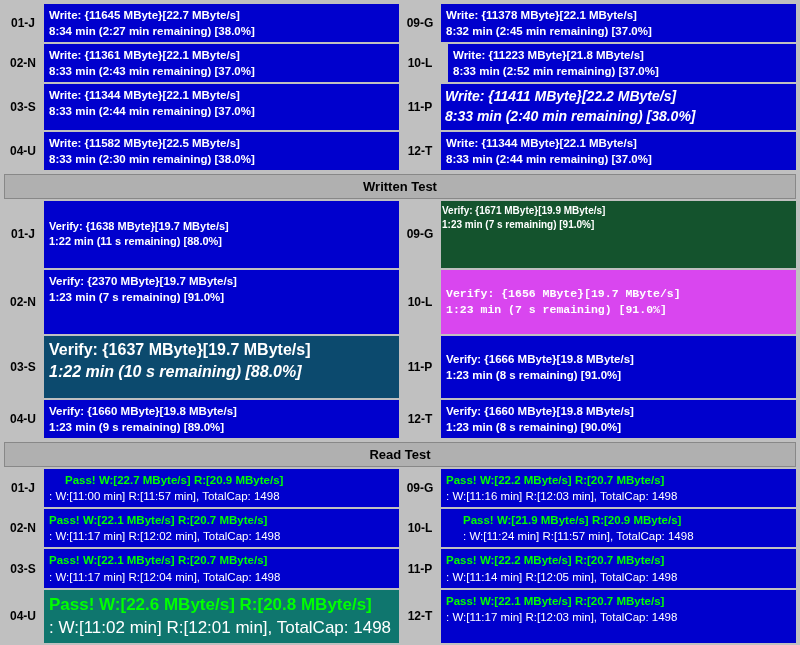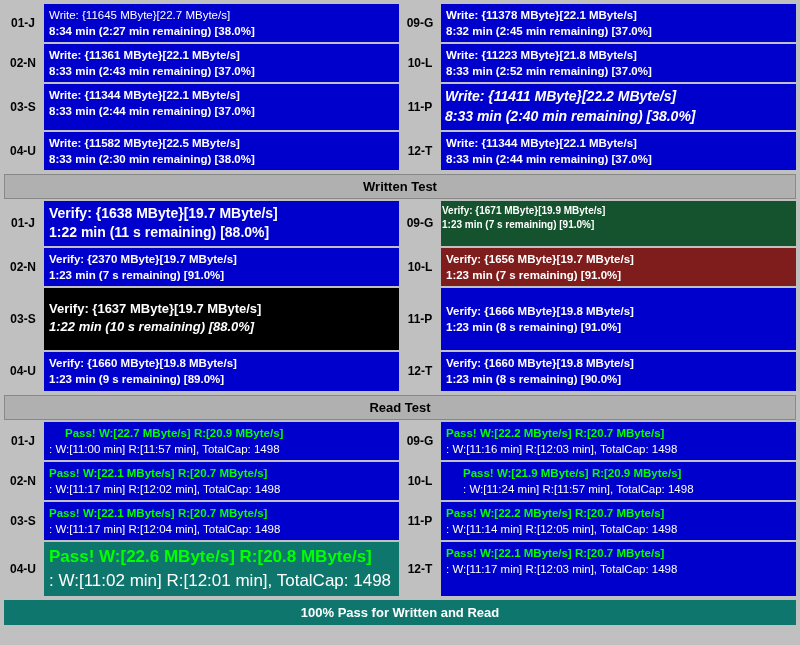--- a/index.html
+++ b/index.html
@@ -40,37 +40,37 @@
   </style>
 </head>
 <body>
 
 <div class="main-container">
 
   <div class="section" id="write-section">
   <div style="display: grid; grid-template-columns: 38px 1fr 38px 1fr; gap: 2px; margin-bottom: 2px;">
         <div style="background: rgb(192, 192, 192); color: rgb(0, 0, 0); font-weight: bold; font-size: 12px; display: flex; align-items: center; justify-content: center;">01-J</div>
         <div style="background: rgb(0, 0, 205); color: rgb(255, 255, 255); padding: 3px 5px; font-size: 11.5px; line-height: 1.4;">
-          <div style="font-weight: normal;">Write: {11645 MByte}[22.7 MByte/s]</div>
+          <div style="font-weight: bold;">Write: {11645 MByte}[22.7 MByte/s]</div>
           <div style="font-weight: bold;">8:34 min (2:27 min remaining)  [38.0%]</div>
         </div>
         <div style="background: rgb(192, 192, 192); color: rgb(0, 0, 0); font-weight: bold; font-size: 12px; display: flex; align-items: center; justify-content: center;">09-G</div>
         <div style="background: rgb(0, 0, 205); color: rgb(255, 255, 255); padding: 3px 5px; font-size: 11.5px; line-height: 1.4;">
           <div style="font-weight: bold;">Write: {11378 MByte}[22.1 MByte/s]</div>
           <div style="font-weight: bold;">8:32 min (2:45 min remaining)  [37.0%]</div>
         </div>
       </div>
       <div style="display: grid; grid-template-columns: 38px 1fr 38px 1fr; gap: 2px; margin-bottom: 2px;">
         <div style="background: rgb(192, 192, 192); color: rgb(0, 0, 0); font-weight: bold; font-size: 12px; display: flex; align-items: center; justify-content: center;">02-N</div>
         <div style="background: rgb(0, 0, 205); color: rgb(255, 255, 255); padding: 3px 5px; font-size: 11.5px; line-height: 1.4;">
           <div style="font-weight: bold;">Write: {11361 MByte}[22.1 MByte/s]</div>
           <div style="font-weight: bold;">8:33 min (2:43 min remaining)  [37.0%]</div>
         </div>
         <div style="background: rgb(192, 192, 192); color: rgb(0, 0, 0); font-weight: bold; font-size: 12px; display: flex; align-items: center; justify-content: center;">10-L</div>
-        <div style="background: rgb(0, 0, 205); color: rgb(255, 255, 255); padding: 3px 5px; font-size: 11.5px; line-height: 1.4;">
+        <div style="background: rgb(0, 0, 205); color: rgb(255, 255, 255); padding: 3px 5px; font-size: 11.5px; line-height: 1.4; margin-left: 7px;">
           <div style="font-weight: bold;">Write: {11223 MByte}[21.8 MByte/s]</div>
           <div style="font-weight: bold;">8:33 min (2:52 min remaining)  [37.0%]</div>
         </div>
       </div>
       <div style="display: grid; grid-template-columns: 38px 1fr 38px 1fr; gap: 2px; margin-bottom: 2px;">
         <div style="background: rgb(192, 192, 192); color: rgb(0, 0, 0); font-weight: bold; font-size: 12px; display: flex; align-items: center; justify-content: center;">03-S</div>
         <div style="background: rgb(0, 0, 205); color: rgb(255, 255, 255); padding: 3px 5px; font-size: 11.5px; line-height: 1.4;">
           <div style="font-weight: bold;">Write: {11344 MByte}[22.1 MByte/s]</div>
           <div style="font-weight: bold;">8:33 min (2:44 min remaining)  [37.0%]</div>
         </div>
@@ -92,45 +92,45 @@
           <div style="font-weight: bold;">8:33 min (2:44 min remaining)  [37.0%]</div>
         </div>
       </div>
     </div>
 
   <div class="section-header">Written Test</div>
 
   <div class="section" id="verify-section">
   <div style="display: grid; grid-template-columns: 38px 1fr 38px 1fr; gap: 2px; margin-bottom: 2px;">
         <div style="background: rgb(192, 192, 192); color: rgb(0, 0, 0); font-weight: bold; font-size: 12px; display: flex; align-items: center; justify-content: center;">01-J</div>
-        <div style="background: rgb(0, 0, 205); color: rgb(255, 255, 255); padding: 3px 5px; font-size: 14px; line-height: 1.4;">
+        <div style="background: rgb(0, 0, 205); color: rgb(255, 255, 255); padding: 18px 5px; font-size: 11px; line-height: 1.4;">
           <div style="font-weight: bold;">Verify: {1638 MByte}[19.7 MByte/s]</div>
           <div style="font-weight: bold;">1:22 min (11 s remaining)   [88.0%]</div>
         </div>
         <div style="background: rgb(192, 192, 192); color: rgb(0, 0, 0); font-weight: bold; font-size: 12px; display: flex; align-items: center; justify-content: center;">09-G</div>
         <div style="background: #14532d; color: rgb(255, 255, 255); padding: 3px 1px; font-size: 10px; line-height: 1.4;">
           <div style="font-weight: bold;">Verify: {1671 MByte}[19.9 MByte/s]</div>
           <div style="font-weight: bold;">1:23 min (7 s remaining)   [91.0%]</div>
         </div>
       </div>
       <div style="display: grid; grid-template-columns: 38px 1fr 38px 1fr; gap: 2px; margin-bottom: 2px;">
         <div style="background: rgb(192, 192, 192); color: rgb(0, 0, 0); font-weight: bold; font-size: 12px; display: flex; align-items: center; justify-content: center;">02-N</div>
         <div style="background: rgb(0, 0, 205); color: rgb(255, 255, 255); padding: 3px 5px; font-size: 11.5px; line-height: 1.4;">
           <div style="font-weight: bold;">Verify: {2370 MByte}[19.7 MByte/s]</div>
           <div style="font-weight: bold;">1:23 min (7 s remaining)   [91.0%]</div>
         </div>
         <div style="background: rgb(192, 192, 192); color: rgb(0, 0, 0); font-weight: bold; font-size: 12px; display: flex; align-items: center; justify-content: center;">10-L</div>
-        <div style="background: #7f1d1d; color: rgb(255, 255, 255); padding: 3px 5px; font-size: 11.5px; line-height: 1.4;">
+        <div style="background: #d946ef; color: rgb(255, 255, 255); padding: 16px 5px; font-size: 11.5px; line-height: 1.4; font-family: Liberation Mono, monospace;">
           <div style="font-weight: bold;">Verify: {1656 MByte}[19.7 MByte/s]</div>
           <div style="font-weight: bold;">1:23 min (7 s remaining)   [91.0%]</div>
         </div>
       </div>
       <div style="display: grid; grid-template-columns: 38px 1fr 38px 1fr; gap: 2px; margin-bottom: 2px;">
         <div style="background: rgb(192, 192, 192); color: rgb(0, 0, 0); font-weight: bold; font-size: 12px; display: flex; align-items: center; justify-content: center;">03-S</div>
-        <div style="background: #000000; color: rgb(255, 255, 255); padding: 12px 5px; font-size: 13px; line-height: 1.4;">
+        <div style="background: #0c4a6e; color: rgb(255, 255, 255); padding: 3px 5px; font-size: 16px; line-height: 1.4;">
           <div style="font-weight: bold;">Verify: {1637 MByte}[19.7 MByte/s]</div>
           <div style="font-weight: bold; font-style: italic;">1:22 min (10 s remaining)   [88.0%]</div>
         </div>
         <div style="background: rgb(192, 192, 192); color: rgb(0, 0, 0); font-weight: bold; font-size: 12px; display: flex; align-items: center; justify-content: center;">11-P</div>
         <div style="background: rgb(0, 0, 205); color: rgb(255, 255, 255); padding: 15px 5px; font-size: 11.5px; line-height: 1.4;">
           <div style="font-weight: bold;">Verify: {1666 MByte}[19.8 MByte/s]</div>
           <div style="font-weight: bold;">1:23 min (8 s remaining)   [91.0%]</div>
         </div>
       </div>
       <div style="display: grid; grid-template-columns: 38px 1fr 38px 1fr; gap: 2px; margin-bottom: 2px;">

